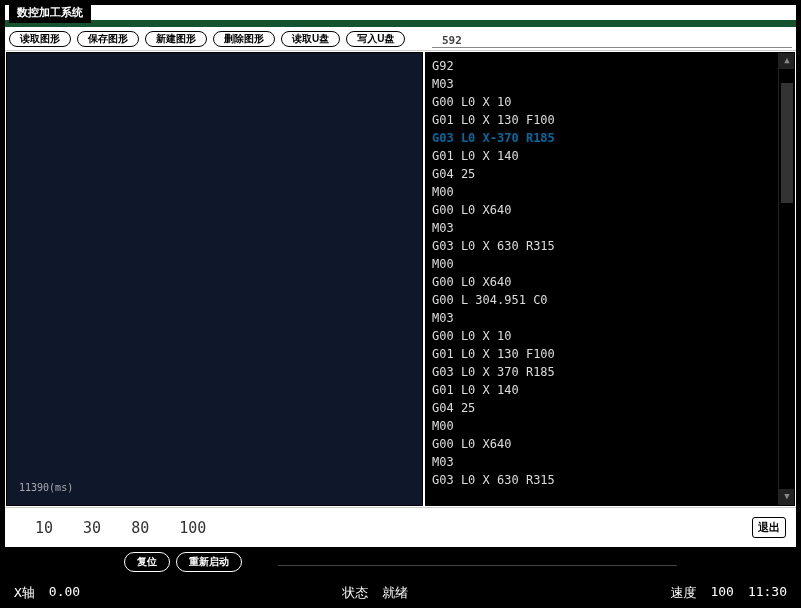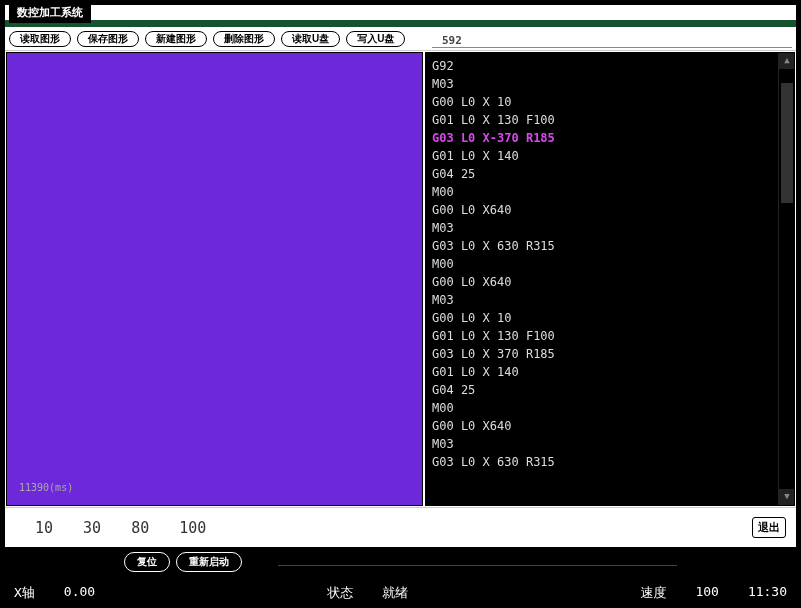--- a/index.html
+++ b/index.html
@@ -77,21 +77,21 @@
       padding-left: 10px;
       font-weight: bold;
     }
     .content {
       flex: 1;
       display: flex;
       overflow: hidden;
     }
     .left-panel {
       flex: 1;
-      background: #6d28d9;
+      background: #0f172a;
       border: 1px solid #000;
       position: relative;
       margin: 1px;
     }
     .left-footer-text {
       position: absolute;
       bottom: 12px;
       left: 12px;
       color: #aaa;
       font-size: 10px;
@@ -107,21 +107,21 @@
       font-family: monospace;
       font-size: 12px;
       padding: 4px 6px;
       line-height: 1.5;
     }
     .right-panel .code-line {
       white-space: pre;
       color: #ddd;
     }
     .right-panel .code-line.hl {
-      color: #d946ef;
+      color: #0369a1;
       font-weight: bold;
     }
     .scrollbar {
       position: absolute;
       right: 0;
       top: 0;
       bottom: 0;
       width: 16px;
       background: #000;
       border-left: 1px solid #222;
@@ -211,21 +211,21 @@
       background: #000;
       display: flex;
       align-items: center;
       color: #fff;
       font-size: 13px;
       padding: 0 14px;
       gap: 14px;
     }
     .footer .f-group {
       display: flex;
-      gap: 29px;
+      gap: 14px;
     }
     .footer .spacer {
       flex: 1;
     }
   </style>
 </head>
 <body>
 
 <div class="window">
 
@@ -259,20 +259,21 @@
         <div class="code-line">G01 L0 X 130 F100</div>
         <div class="code-line hl">G03 L0 X-370 R185</div>
         <div class="code-line">G01 L0 X 140</div>
         <div class="code-line">G04 25</div>
         <div class="code-line">M00</div>
         <div class="code-line">G00 L0 X640</div>
         <div class="code-line">M03</div>
         <div class="code-line">G03 L0 X 630 R315</div>
         <div class="code-line">M00</div>
         <div class="code-line">G00 L0 X640</div>
+        <div class="code-line">G00 L 304.951 C0</div>
         <div class="code-line">M03</div>
         <div class="code-line">G00 L0 X 10</div>
         <div class="code-line">G01 L0 X 130 F100</div>
         <div class="code-line">G03 L0 X 370 R185</div>
         <div class="code-line">G01 L0 X 140</div>
         <div class="code-line">G04 25</div>
         <div class="code-line">M00</div>
         <div class="code-line">G00 L0 X640</div>
         <div class="code-line">M03</div>
         <div class="code-line">G03 L0 X 630 R315</div>

